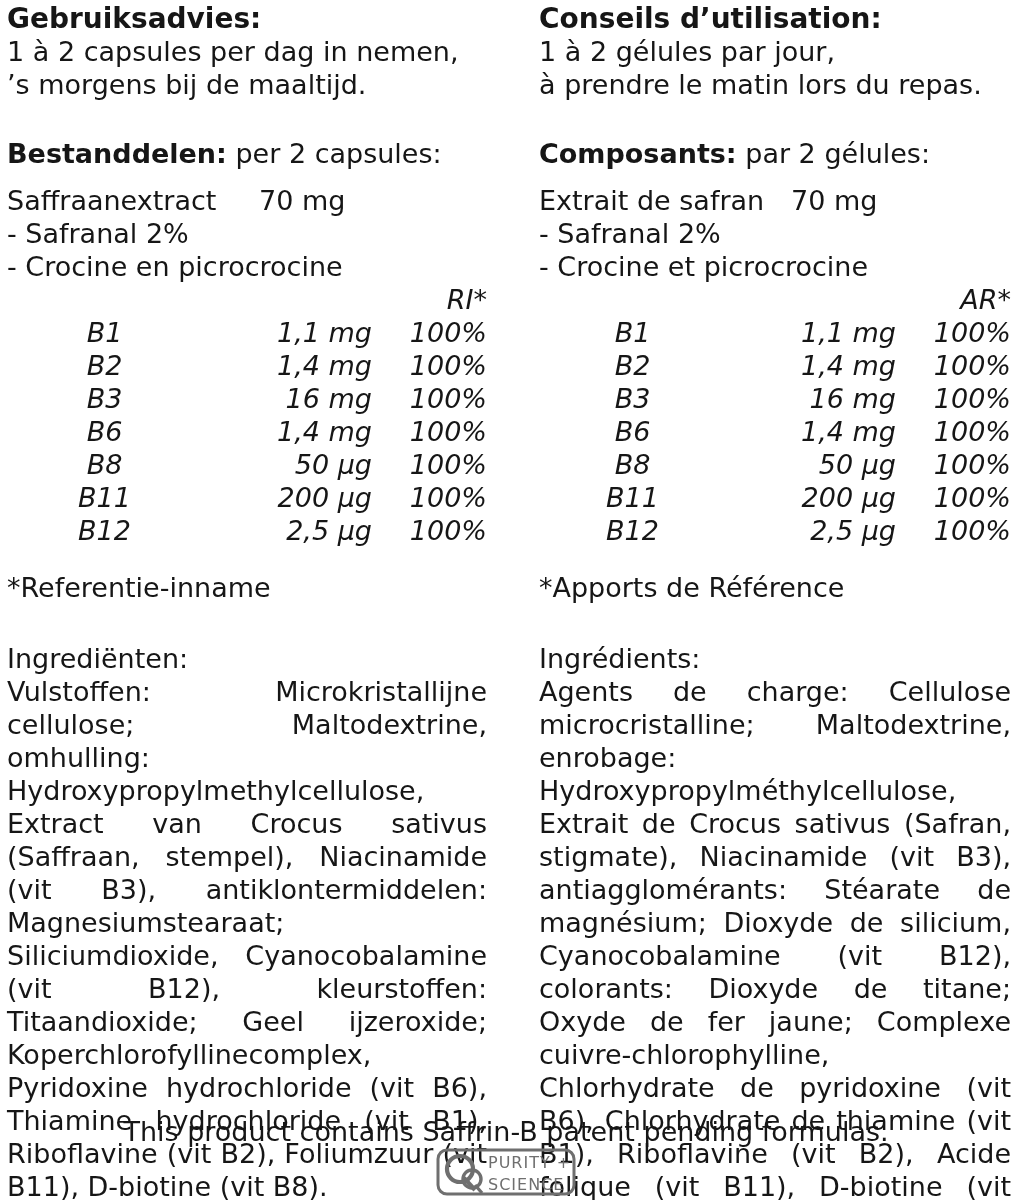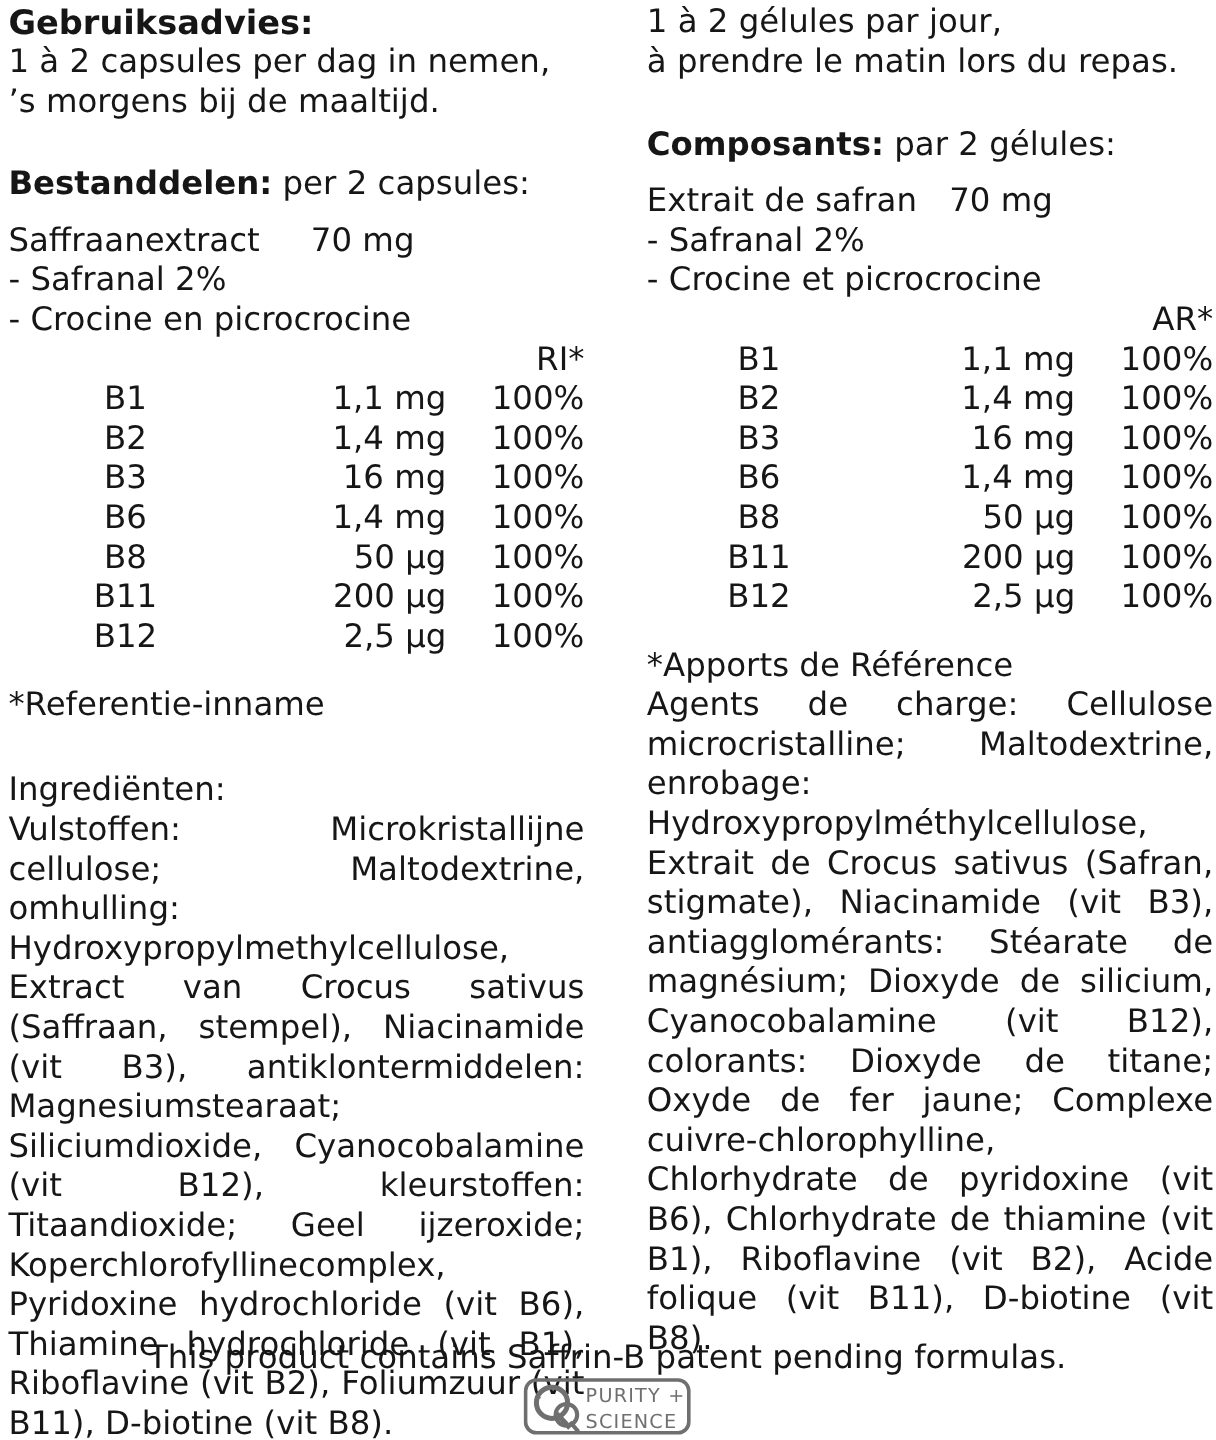--- a/index.html
+++ b/index.html
@@ -18,21 +18,21 @@
   .col-right { left: 539px; width: 472px; }
 
   .bold { font-weight: bold; margin-top: 21px; }
   .usage-heading { font-weight: bold; font-size: 28px; line-height: 33px; }
   .pre { white-space: pre-line; }
   .usage-block { margin-bottom: 36px; }
   .components-line { margin-bottom: 14px; }
 
   .extract-row .ename { display: inline-block; min-width: 252px; }
 
-  .vit-table { width: 100%; }
+  .vit-table { width: 100%; font-style: italic; }
   .vrow {
     display: grid;
     grid-template-columns: 1fr 170px 115px;
   }
   .vrow .vname { text-align: center; }
   .vrow .vamount, .vrow .vref { text-align: right; }
   .thead { text-align: right; }
 
   .footnote { margin-top: 24px; }
   .ing-heading { margin-top: 38px; }
@@ -115,20 +115,21 @@
     </div>
   </div>
   <div class="footnote">*Referentie-inname</div>
 
   <div class="ing-heading">Ingrediënten:</div>
   <div class="ing-text">Vulstoffen: Microkristallijne cellulose; Maltodextrine, omhulling: Hydroxypropylmethylcellulose, Extract van Crocus sativus (Saffraan, stempel), Niacinamide (vit B3), antiklontermiddelen: Magnesiumstearaat; Siliciumdioxide, Cyanocobalamine (vit B12), kleurstoffen: Titaandioxide; Geel ijzeroxide; Koperchlorofyllinecomplex, Pyridoxine hydrochloride (vit B6), Thiamine hydrochloride (vit B1), Riboflavine (vit B2), Foliumzuur (vit B11), D-biotine (vit B8).</div>
 </section>
 
 <section class="col col-right">
   <div class="usage-block">
+    <div class="usage-heading">Conseils d’utilisation:</div>
     <div class="pre">1 à 2 gélules par jour,
 à prendre le matin lors du repas.</div>
   </div>
 
   <div class="components-line">
     <span class="bold">Composants:</span><span> par 2 gélules:</span>
   </div>
 
   <div class="extract-row">
     <span class="ename">Extrait de safran</span><span>70 mg</span>
@@ -173,20 +174,21 @@
       <span class="vref">100%</span>
     </div>
     <div class="vrow">
       <span class="vname">B12</span>
       <span class="vamount">2,5 µg</span>
       <span class="vref">100%</span>
     </div>
   </div>
   <div class="footnote">*Apports de Référence</div>
 
+  <div class="ing-heading">Ingrédients:</div>
   <div class="ing-text">Agents de charge: Cellulose microcristalline; Maltodextrine, enrobage: Hydroxypropylméthylcellulose, Extrait de Crocus sativus (Safran, stigmate), Niacinamide (vit B3), antiagglomérants: Stéarate de magnésium; Dioxyde de silicium, Cyanocobalamine (vit B12), colorants: Dioxyde de titane; Oxyde de fer jaune; Complexe cuivre-chlorophylline, Chlorhydrate de pyridoxine (vit B6), Chlorhydrate de thiamine (vit B1), Riboflavine (vit B2), Acide folique (vit B11), D-biotine (vit B8).</div>
 </section>
 
 <div class="footer">
   <span class="footer-note">This product contains Saffrin-B patent pending formulas.</span>
   <svg class="logo-badge" width="140" height="48" viewBox="0 0 140 48" aria-hidden="true">
     <rect x="2" y="2" width="136" height="44" rx="9" fill="none" stroke="#6f6f6f" stroke-width="3"></rect>
     <g fill="none" stroke="#6f6f6f">
       <circle cx="24" cy="21" r="13" stroke-width="4.2"></circle>
       <line x1="28" y1="30" x2="39" y2="42" stroke-width="4.2"></line>

